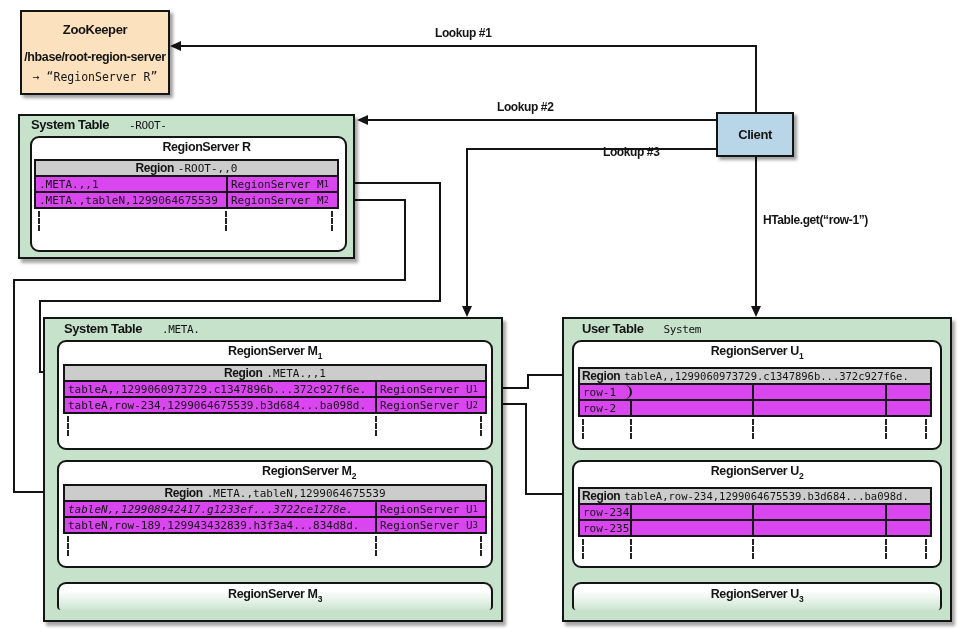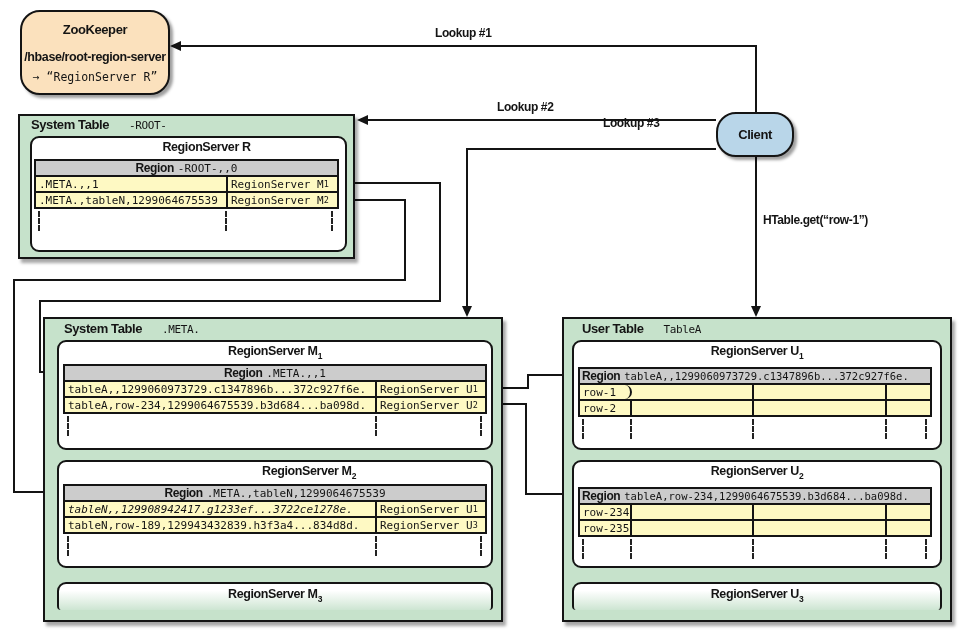--- a/index.html
+++ b/index.html
@@ -2,37 +2,37 @@
 <html style="--green: #c6e2cb; --peach: #fbe1bd; --blue: #b9d6e9; --header_gray: #cccccc; --line: #141414;"><head>
 <meta charset="utf-8">
 <style>
   * { margin:0; padding:0; box-sizing:border-box; }
   html,body { background:#fff; }
   body { width:960px; height:637px; font-family:"Liberation Sans",sans-serif; color:#141414; }
   .canvas { position:relative; width:960px; height:637px; background:#fff; overflow:hidden; }
 
   .cond { font-family:"Liberation Sans",sans-serif; font-weight:bold; letter-spacing:-0.4px; }
 
-  .roundbox { position:absolute; border:2.5px solid #141414; border-radius:20px;
+  .roundbox { position:absolute; border:2.5px solid #141414; border-radius:0;
               box-shadow:3px 3px 3px rgba(0,0,0,0.38); }
   .peach { background:var(--peach,#fbe1bd); }
   .blue  { background:var(--blue,#b9d6e9); }
 
   .greenbox { position:absolute; background:var(--green,#c6e2cb); border:2.5px solid #141414;
               box-shadow:3px 4px 3px rgba(0,0,0,0.35); }
   .gb-label { position:absolute; font-size:13px; white-space:nowrap; }
   .gb-label .code { font-family:"DejaVu Sans Mono",monospace; font-weight:normal; font-size:11px; margin-left:20px; }
 
   .serverbox { position:absolute; background:#fff; border:2px solid #141414; border-radius:9px; }
   .grad { background:linear-gradient(180deg,#ffffff 25%, #cde5d2 100%); border-bottom:none;
           border-radius:9px 9px 4px 4px; }
   .stitle { position:absolute; text-align:center; font-size:12.5px; white-space:nowrap; }
   sub.sb { font-size:8.5px; line-height:0; }
 
-  .tbl { position:absolute; border:2px solid #141414; background:#fef9c3; }
+  .tbl { position:absolute; border:2px solid #141414; background:#d946ef; }
   .hdr { height:16px; background:var(--header_gray,#cccccc); border-bottom:2px solid #141414;
          display:flex; align-items:center; justify-content:center; white-space:nowrap; overflow:hidden; }
   .hdr .rg { font-size:12px; }
   .hdr .code { font-family:"DejaVu Sans Mono",monospace; font-size:11px; margin-left:4px; }
   .hdr.left { justify-content:flex-start; padding-left:2px; }
   .hdr.left .code { font-size:10.5px; }
   .row { display:flex; height:16px; }
   .row.bb { border-bottom:2px solid #141414; }
   .row.last { height:14px; }
   .cell { height:100%; display:flex; align-items:center; padding-left:3px;
@@ -67,21 +67,21 @@
   <div class="arrL" style="left:170px;top:41px;"></div>
   <div class="linklabel cond" style="left:435px;top:26px;">Lookup #1</div>
 
   <div class="hline" style="left:368px;top:119px;width:348px;"></div>
   <div class="arrL" style="left:357px;top:115px;"></div>
   <div class="linklabel cond" style="left:497px;top:100px;">Lookup #2</div>
 
   <div class="hline" style="left:466px;top:148px;width:250px;"></div>
   <div class="vline" style="left:466px;top:148px;height:158px;"></div>
   <div class="arrD" style="left:462px;top:306px;"></div>
-  <div class="linklabel cond" style="left:556px;top:116px;padding-left:47px;">Lookup #3</div>
+  <div class="linklabel cond" style="left:556px;top:145px;padding-left:47px;">Lookup #3</div>
 
   <div class="vline" style="left:755px;top:157px;height:149px;"></div>
   <div class="arrD" style="left:751px;top:306px;"></div>
   <div class="linklabel cond" style="left:763px;top:213px;">HTable.get(“row-1”)</div>
 
   <div class="hline" style="left:339px;top:182px;width:102px;"></div>
   <div class="vline" style="left:439px;top:182px;height:120px;"></div>
   <div class="hline" style="left:39px;top:300px;width:402px;"></div>
   <div class="vline" style="left:39px;top:300px;height:73px;"></div>
   <div class="hline" style="left:41px;top:371px;width:12px;"></div>
@@ -207,21 +207,21 @@
   <div class="dash" style="left:375px;top:536px;"></div>
   <div class="dash" style="left:480px;top:536px;"></div>
 
   <div class="serverbox grad" style="left:57px;top:582px;width:436px;height:28px;"></div>
   <div class="stitle cond" style="left:57px;top:587px;width:436px;">
     <span>RegionServer M</span><sub class="sb">3</sub>
   </div>
 
   <div class="greenbox" style="left:562px;top:317px;width:390px;height:305px;"></div>
   <div class="gb-label cond" style="left:582px;top:321px;">
-    <span>User Table</span><span class="code">TableA</span>
+    <span>User Table</span><span class="code">System</span>
   </div>
 
   <div class="serverbox" style="left:572px;top:340px;width:370px;height:110px;"></div>
   <div class="stitle cond" style="left:572px;top:344px;width:370px;">
     <span>RegionServer U</span><sub class="sb">1</sub>
   </div>
   <div class="tbl" style="left:578px;top:367px;width:354px;height:50px;">
     <div class="hdr left">
       <span class="rg cond">Region</span>
       <span class="code">tableA,,1299060973729.c1347896b...372c927f6e.</span>

